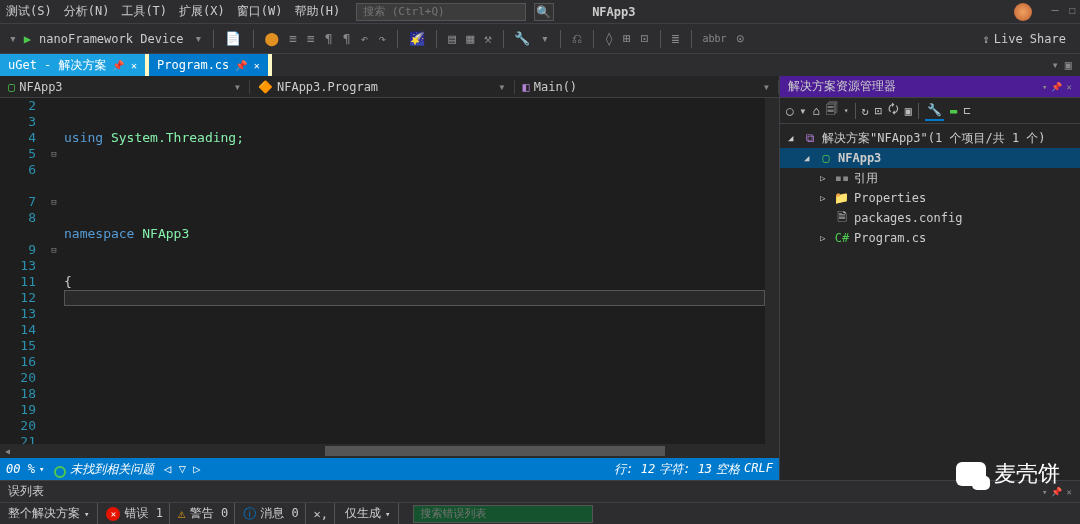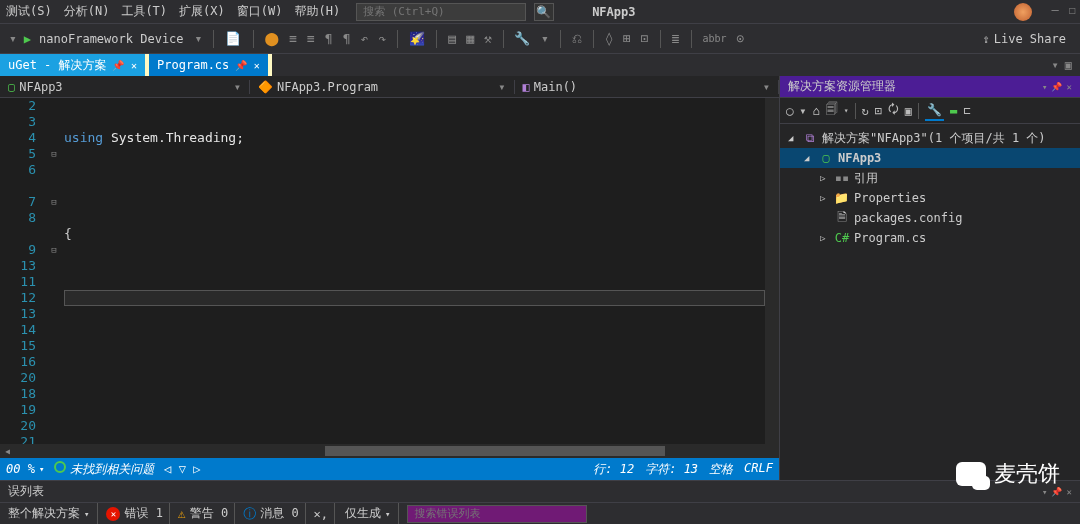--- a/index.html
+++ b/index.html
@@ -36,31 +36,31 @@
 .gutter { position:absolute; left:0; top:0; width:44px; text-align:right; color:#2b91af; padding-right:8px;}
 .gutter div { height:16px;}
 .fold { position:absolute; left:48px; top:0; width:12px;}
 .fold div { height:16px; color:#888; font-size:9px; text-align:center;}
 .code { position:absolute; left:64px; right:14px; top:0; white-space:pre;}
 .code div { height:16px;}
 .kw { color:#569cd6;}
 .type { color:#4ec9b0;}
 .ref { color:#888; font-size:11px;}
 .brace { color:#ccc;}
-.plain { color:#e5e5e5;}
+.plain { color:#86efac;}
 .current-line { position:absolute; left:64px; right:14px; height:16px; top:144px; border:1px solid #555; background:#2a2a2a;}
 .scroll-track { position:absolute; right:0; top:0; bottom:0; width:14px; background:#2a2a2a;}
 .editor-margin-icons { position:absolute; right:0; top:0; width:14px; height:48px; background:#333; display:flex; flex-direction:column; align-items:center; gap:4px; padding-top:4px; color:#888;}
 .hscroll { height:14px; background:#2a2a2a; display:flex; align-items:center;}
 .hscroll .thumb { width:340px; height:10px; background:#555; margin-left:310px;}
 .statusbar-ed { height:22px; background:#007acc; color:#fff; display:flex; align-items:center; font-size:12px; padding:0 6px; gap:10px;font-style:italic;}
 .statusbar-ed .item { display:flex; align-items:center; gap:4px;}
 .statusbar-ed .dd { font-size:9px;}
-.statusbar-ed .right { margin-left:auto; display:flex; gap:11px;}
-.statusbar-ed .noissue { display:flex; align-items:flex-start; gap:4px;}
+.statusbar-ed .right { margin-left:auto; display:flex; gap:4px;}
+.statusbar-ed .noissue { display:flex; align-items:flex-end; gap:4px;}
 .statusbar-ed .noissue .chk { width:12px;height:12px;border-radius:50%;border:2px solid #4ec94e; display:inline-block;position:relative;}
 .explorer { width:300px; background:#252526; display:flex; flex-direction:column;}
 .explorer .panel-title { height:22px; background:#4c1d95; display:flex; align-items:center; padding:0 8px; color:#ccc; font-size:12px; border-bottom:1px solid #3f3f46;}
 .explorer .panel-title .menu { margin-left:auto; color:#888; font-size:9px; display:flex; gap:4px;}
 .explorer .etoolbar { height:26px; display:flex; align-items:center; padding:0 6px; gap:6px; border-bottom:1px solid #3f3f46; color:#bbb;}
 .explorer .etoolbar .sep { width:1px; height:16px; background:#555;}
 .explorer .etoolbar .ico { font-size:12px; cursor:pointer;}
 .explorer .etoolbar .wrench { color:#007acc; border-bottom:2px solid #007acc; padding:2px 2px;}
 .explorer .search { height:22px; background:#3c3c3c; margin:2px 4px; color:#999; padding:2px 6px; font-size:11px; border:1px solid #555;}
 .tree { padding:4px 0; font-size:12px;}
@@ -80,21 +80,21 @@
 .errorlist-hdr .menu { margin-left:auto; color:#888; font-size:9px; display:flex; gap:4px;}
 .errorlist-bar { height:22px; background:#2d2d30; display:flex; align-items:center; gap:2px; font-size:12px; border-top:1px solid #3f3f46;}
 .errorlist-bar .filter { padding:0 8px; color:#ccc; border-right:1px solid #555; height:100%; display:flex; align-items:center; gap:4px;}
 .errorlist-bar .chip { display:flex; align-items:center; gap:4px; padding:0 6px; height:100%; border-right:1px solid #555;}
 .errorlist-bar .chip .cnt { color:#ccc;}
 .errorlist-bar .eico { width:14px; height:14px; border-radius:50%; display:flex; align-items:center; justify-content:center; font-size:9px; font-weight:bold;}
 .errorlist-bar .err { background:#e51400; color:#fff;}
 .errorlist-bar .warn { color:#f0a30a; font-size:13px;}
 .errorlist-bar .info { color:#007acc; font-size:13px;}
 .errorlist-bar .build { padding:0 8px; border-right:1px solid #555; height:100%; display:flex; align-items:center; gap:4px;}
-.errorlist-bar .search { margin-left:6px; background:#701a75; color:#999; padding:1px 6px; border:1px solid #555; flex:1; max-width:180px; height:18px; font-size:11px;}
+.errorlist-bar .search { margin-left:12px; background:#14532d; color:#999; padding:1px 6px; border:1px solid #555; flex:1; max-width:180px; height:18px; font-size:11px;}
 .watermark { position:absolute; right:20px; bottom:35px; color:#fff; font-size:22px; display:flex; align-items:center; gap:8px; font-family:"Microsoft YaHei",sans-serif; z-index:10;}
 .watermark .wechat { width:30px; height:24px; background:#fff; border-radius:6px; position:relative;}
 .watermark .wechat::after { content:""; position:absolute; right:-4px; bottom:-4px; width:18px; height:14px; background:#fff; border-radius:5px;}
 </style>
 </head>
 <body>
 
 <div class="menubar">
   <span class="menu-item">测试(S)</span>
   <span class="menu-item">分析(N)</span>
@@ -241,20 +241,21 @@
           <div></div>
           <div></div>
           <div></div>
           <div></div>
           <div></div>
       </div>
       <div class="current-line" style="top:192px"></div>
       <div class="code">
         <div><span class="kw">using</span><span class="plain"> System.Threading;</span></div>
         <div></div>
+        <div><span class="kw">namespace</span><span class="plain"> NFApp3</span></div>
         <div><span class="brace">{</span></div>
         
         
         
         
         
         
         
         
         

